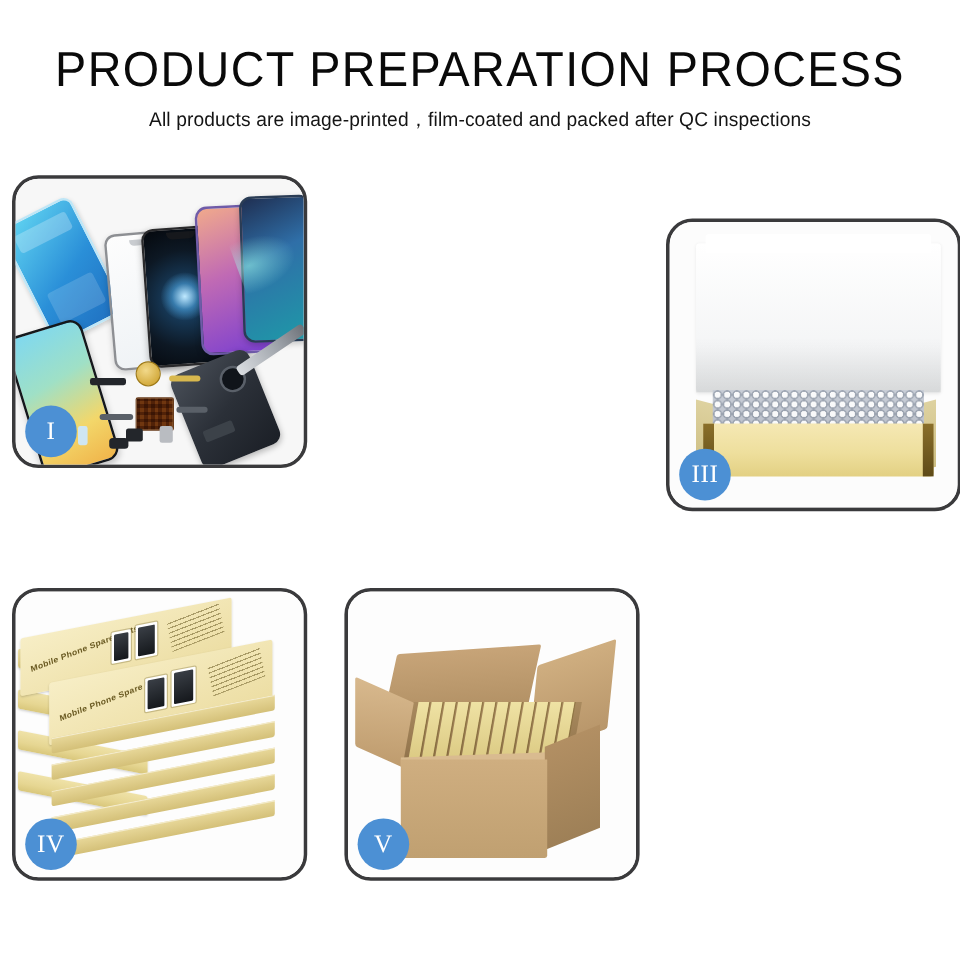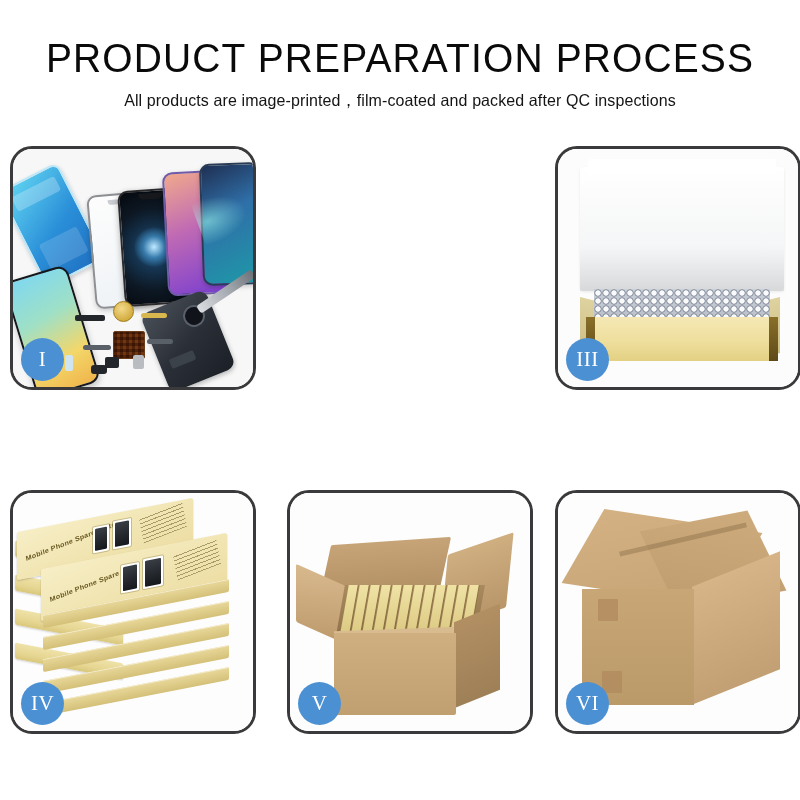--- a/index.html
+++ b/index.html
@@ -33,21 +33,21 @@
     position:absolute;
     width:246px;height:244px;
     border:3px solid #3a3a3c;
     border-radius:22px;
     background:#fdfdfd;
     overflow:hidden;
     box-sizing:border-box;
   }
   .panel.c0{left:0px;}
   .panel.c1{left:277px;}
-  .panel.c2{left:545px;}
+  .panel.c2{left:545px;margin-top:36px;}
   .panel.r0{top:0px;}
   .panel.r1{top:344px;}
   .scene{position:absolute;inset:0;overflow:hidden;}
 
   
   .badge{
     position:absolute;left:8px;bottom:6px;
     width:43px;height:43px;border-radius:50%;
     background:#4c90d4;
     display:flex;align-items:center;justify-content:center;
@@ -470,28 +470,15 @@
             <span style="left:112px"></span>
             <span style="left:123px"></span>
         </div>
         <div class="ct-lipL"></div>
         <div class="ct-side"></div>
         <div class="ct-front"></div>
       </div>
       <div class="badge">V</div>
     </div>
 
-    <div class="panel r1 c2">
-      <div class="scene">
-        <div class="p6bg"></div>
-        <div class="sc-top"></div>
-        <div class="sc-top2"></div>
-        <div class="sc-seam"></div>
-        <div class="sc-right"></div>
-        <div class="sc-front"></div>
-        <div class="sc-tape" style="left:40px;top:106px;width:20px;height:22px;"></div>
-        <div class="sc-tape" style="left:44px;top:178px;width:20px;height:22px;"></div>
-      </div>
-      <div class="badge">VI</div>
-    </div>
 
   </div>
 </div>
 
 </body></html>

